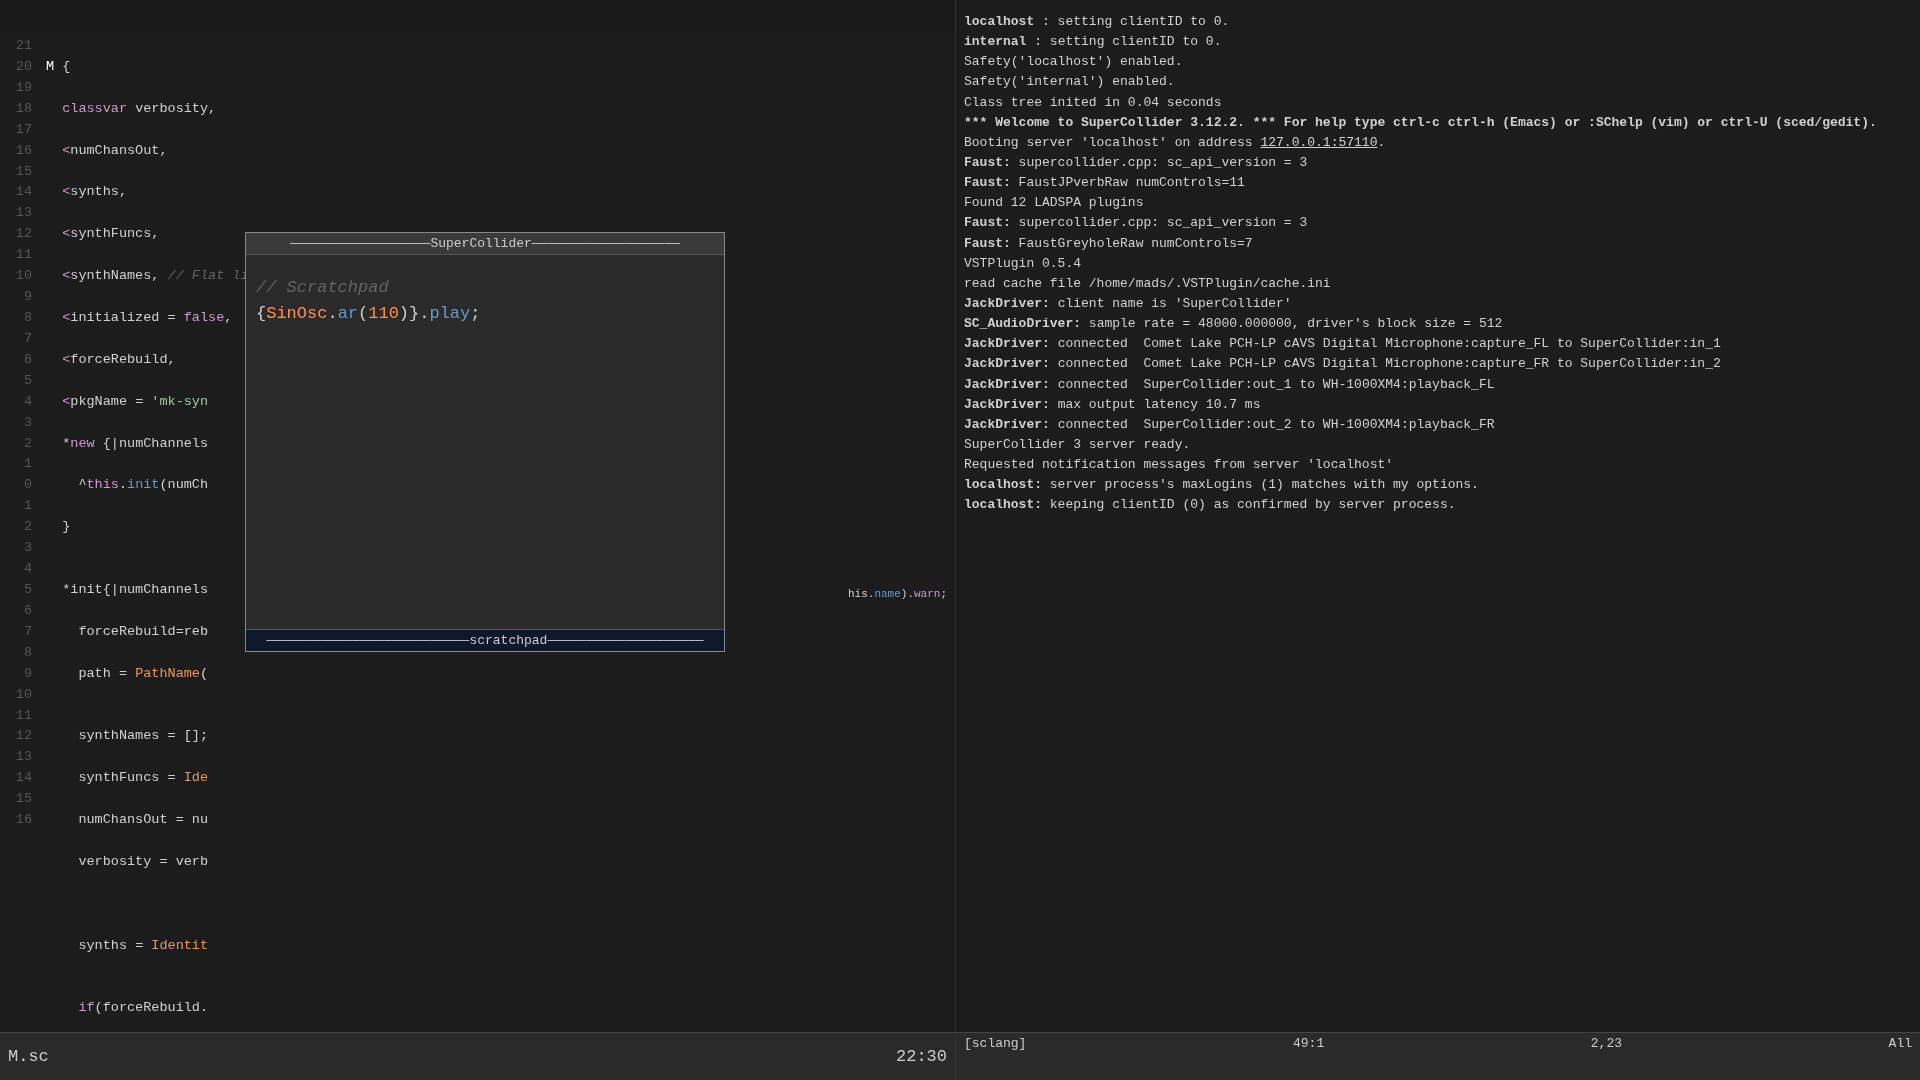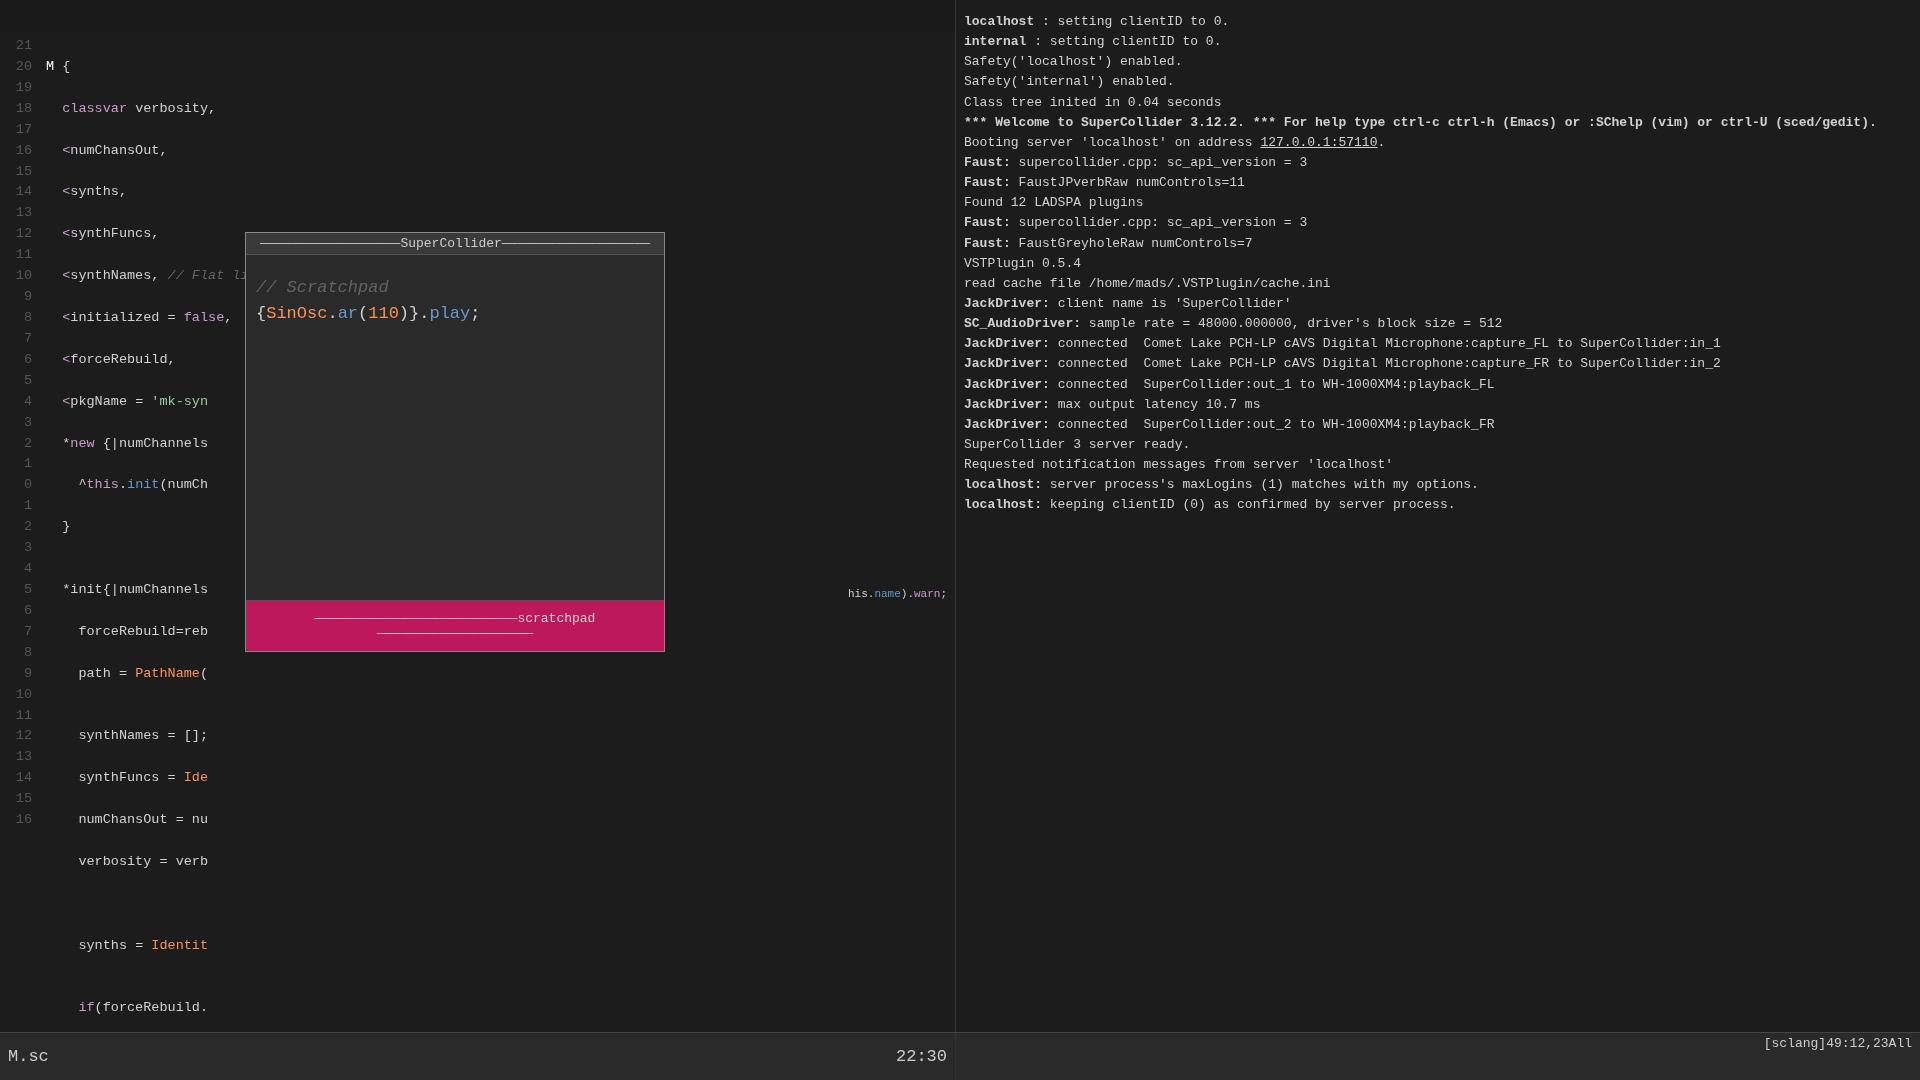--- a/index.html
+++ b/index.html
@@ -77,21 +77,21 @@
     .punct { color: #d0d0d0; }
     .method { color: #6699cc; }
     .lt-gt { color: #cc99cc; }
     .bright { color: #ffffff; }
 
     
     .scratchpad-overlay {
       position: absolute;
       top: 200px;
       left: 245px;
-      width: 420px;
+      width: 480px;
       height: 420px;
       background: #2a2a2a;
       border: 1px solid #888;
       z-index: 10;
       display: flex;
       flex-direction: column;
     }
 
     .scratchpad-titlebar {
       background: #3a3a3a;
@@ -104,23 +104,23 @@
 
     .scratchpad-content {
       flex: 1;
       padding: 20px 10px;
       font-size: 17px;
       line-height: 1.55;
       overflow: hidden;
     }
 
     .scratchpad-statusbar {
-      background: #be185d;
+      background: #0f172a;
       text-align: center;
-      padding: 10px 0;
+      padding: 3px 0;
       color: #ccc;
       font-size: 13px;
       border-top: 1px solid #555;
     }
 
     
     .console-pane {
       flex: 1;
       background: #1c1c1c;
       padding: 12px 8px;
@@ -150,21 +150,21 @@
       border-top: 1px solid #444;
       width: 955px;
     }
 
     .status-bar-right {
       background: #2a2a2a;
       color: #ccc;
       padding: 3px 8px;
       font-size: 13px;
       display: flex;
-      justify-content: flex-end;
+      justify-content: space-between;
       border-top: 1px solid #444;
       flex: 1;
       border-left: 1px solid #333;
     }
 
     .status-bars {
       display: flex;
       width: 100%;
     }
   </style>

